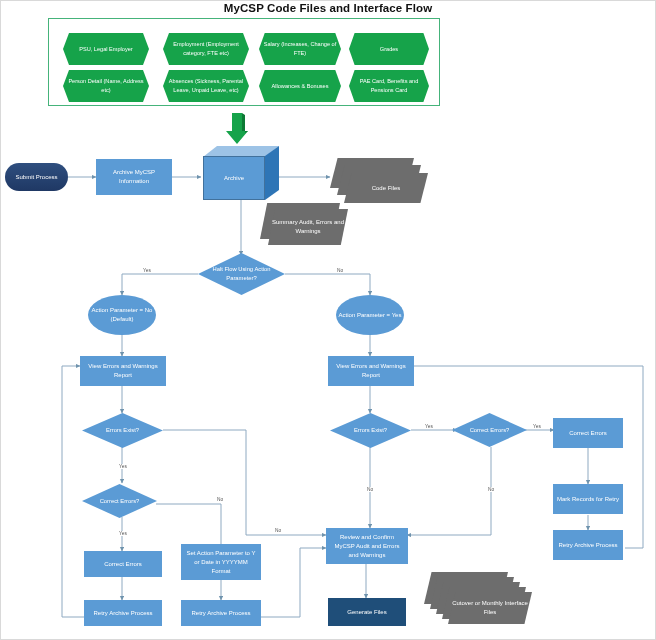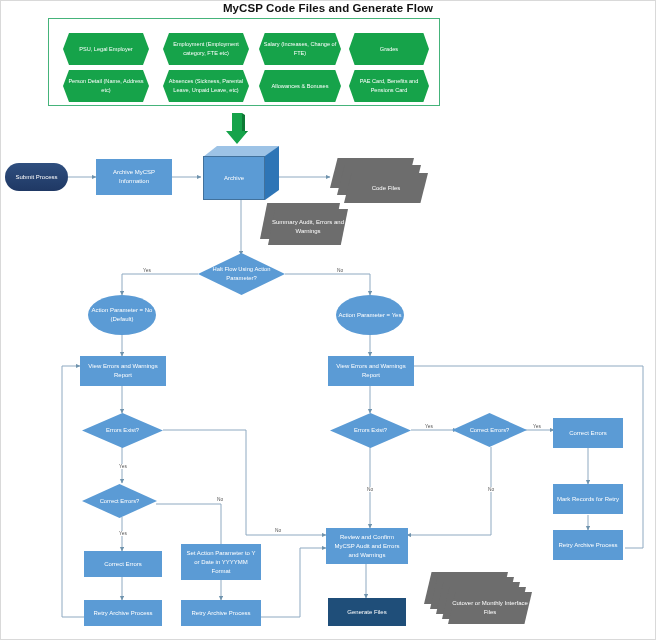--- a/index.html
+++ b/index.html
@@ -45,21 +45,21 @@
 
   svg.wires{position:absolute;left:0;top:0;width:656px;height:640px;pointer-events:none;}
   .w{stroke:#8ea9c1;stroke-width:1;fill:none;}
   .lbltxt{position:absolute;font-size:4.8px;color:#555;background:#fff;padding:0 1px;}
 </style>
 </head>
 <body>
 
 <div id="stage">
 
-  <div class="title">MyCSP Code Files and Generate Flow</div>
+  <div class="title">MyCSP Code Files and Interface Flow</div>
 
   <div class="srcpanel">
     <div class="hexa" style="left:14px;top:14px;width:86px;height:32px;">PSU, Legal Employer</div>
     <div class="hexa" style="left:114px;top:14px;width:86px;height:32px;">Employment (Employment category, FTE etc)</div>
     <div class="hexa" style="left:210px;top:14px;width:82px;height:32px;">Salary (Increases, Change of FTE)</div>
     <div class="hexa" style="left:300px;top:14px;width:80px;height:32px;">Grades</div>
     <div class="hexa" style="left:14px;top:51px;width:86px;height:32px;">Person Detail (Name, Address etc)</div>
     <div class="hexa" style="left:114px;top:51px;width:86px;height:32px;">Absences (Sickness, Parental Leave, Unpaid Leave, etc)</div>
     <div class="hexa" style="left:210px;top:51px;width:82px;height:32px;">Allowances &amp; Bonuses</div>
     <div class="hexa" style="left:300px;top:51px;width:80px;height:32px;">PAE Card, Benefits and Pensions Card</div>

